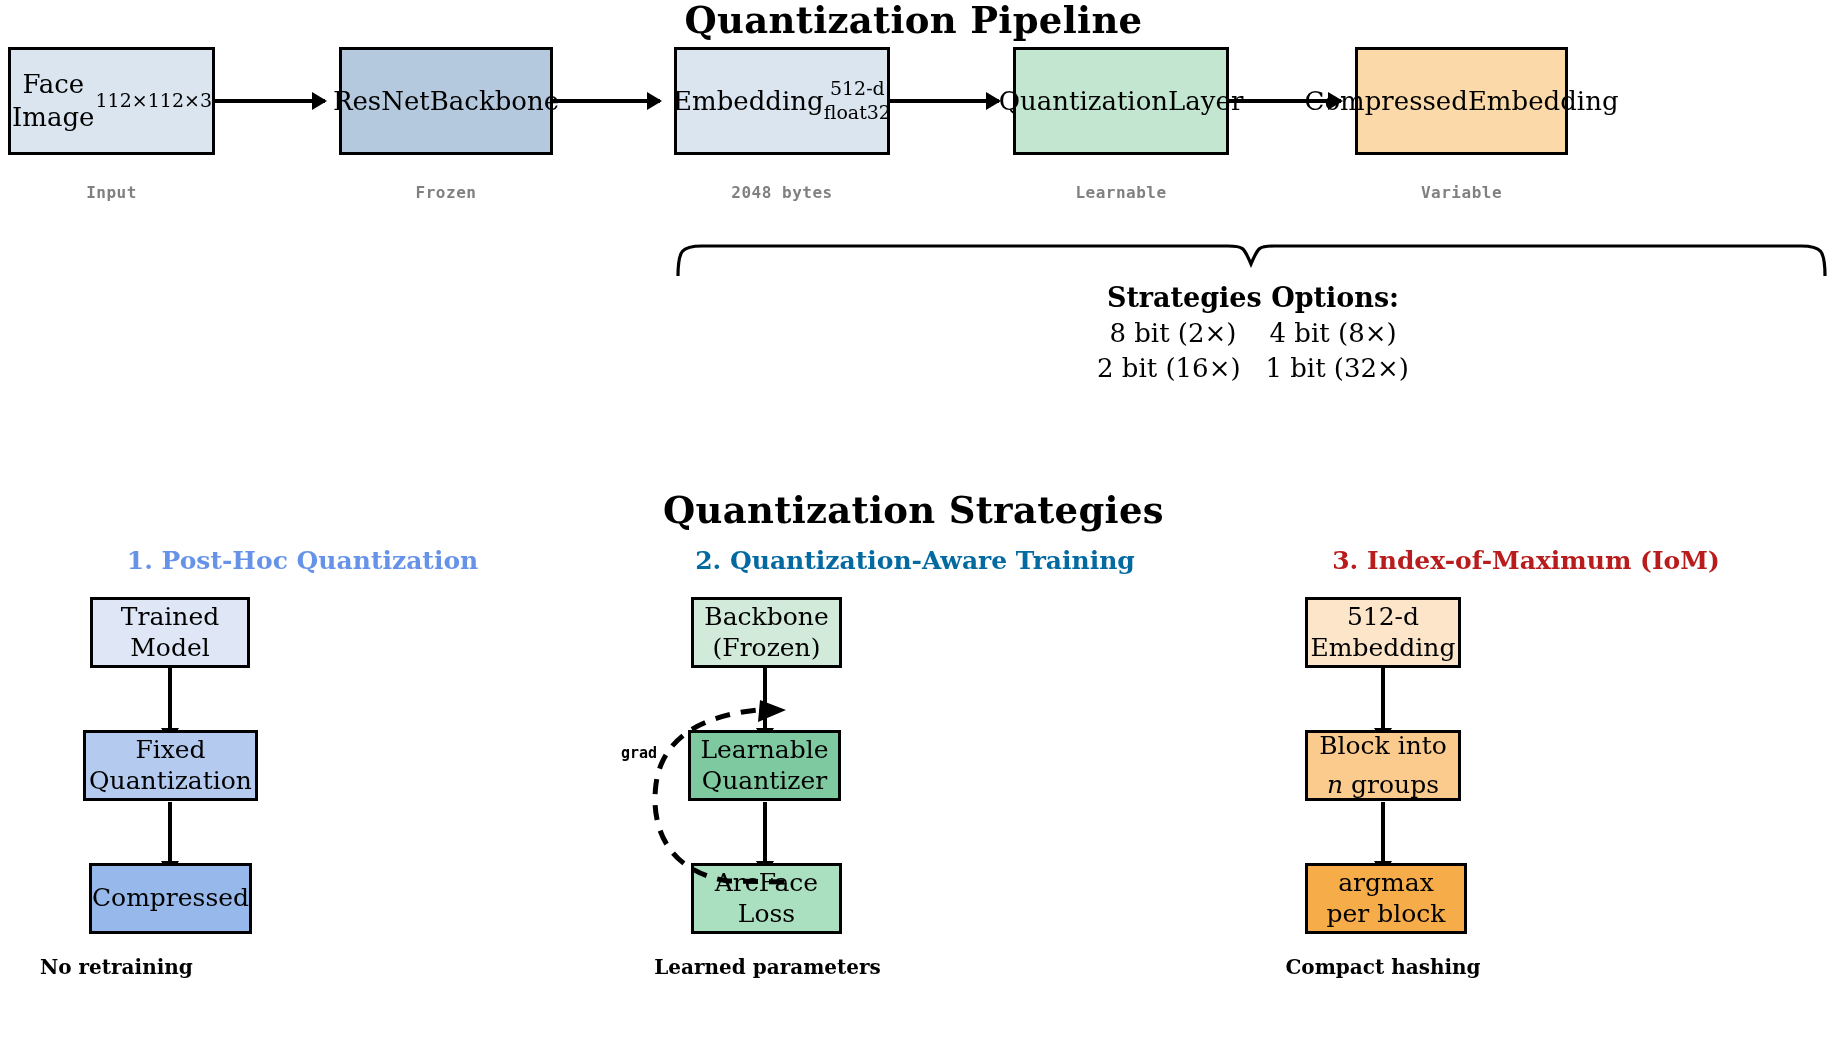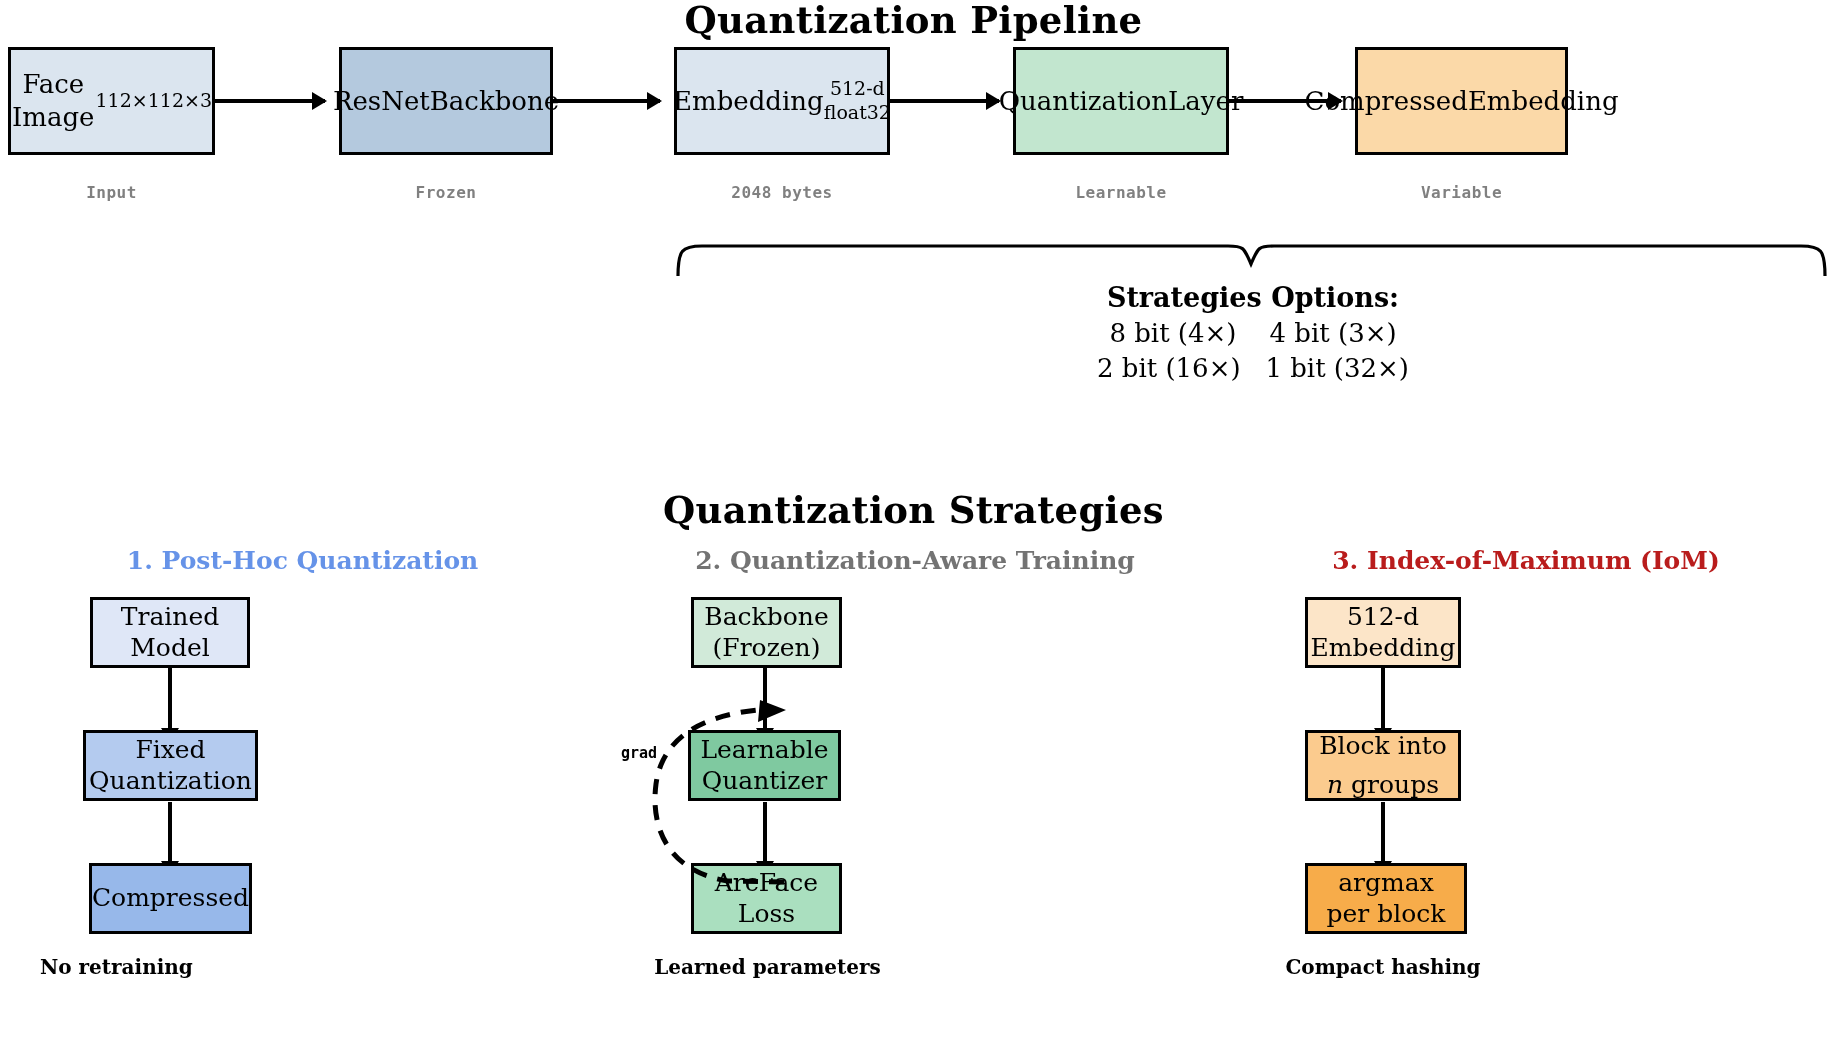--- a/index.html
+++ b/index.html
@@ -147,28 +147,28 @@
 <div class="abs pcap" id="pcap-2">2048 bytes</div>
 <div class="abs pcap" id="pcap-3">Learnable</div>
 <div class="abs pcap" id="pcap-4">Variable</div>
 
 <svg class="abs" id="brace" viewBox="0 0 1151 40" preserveAspectRatio="none">
   <path d="M2,38 C2,12 6,8 26,8 L552,8 C568,8 568,10 575,26 C582,10 582,8 598,8 L1125,8 C1145,8 1149,12 1149,38" fill="none" stroke="#000" stroke-width="3.2"></path>
 </svg>
 
 <div class="abs" id="compression">
   <div class="ctitle">Strategies Options:</div>
-  <div class="crow">8 bit (4×)    4 bit (3×)</div>
+  <div class="crow">8 bit (2×)    4 bit (8×)</div>
   <div class="crow">2 bit (16×)   1 bit (32×)</div>
 </div>
 
 <div class="abs main-title" id="strategies-title">Quantization Strategies</div>
 
 <div class="abs shead" id="shead-0" style="color:#6693e8">1. Post-Hoc Quantization</div>
-<div class="abs shead" id="shead-1" style="color:#737373">2. Quantization-Aware Training</div>
+<div class="abs shead" id="shead-1" style="color:#0369a1">2. Quantization-Aware Training</div>
 <div class="abs shead" id="shead-2" style="color:#b91c1c">3. Index-of-Maximum (IoM)</div>
 
 <div class="abs sbox" id="c1b0">
   <div>Trained</div>
   <div>Model</div>
 </div>
 <div class="abs varrow" id="c1a0"></div>
 <div class="abs sbox" id="c1b1">
   <div>Fixed</div>
   <div>Quantization</div>

